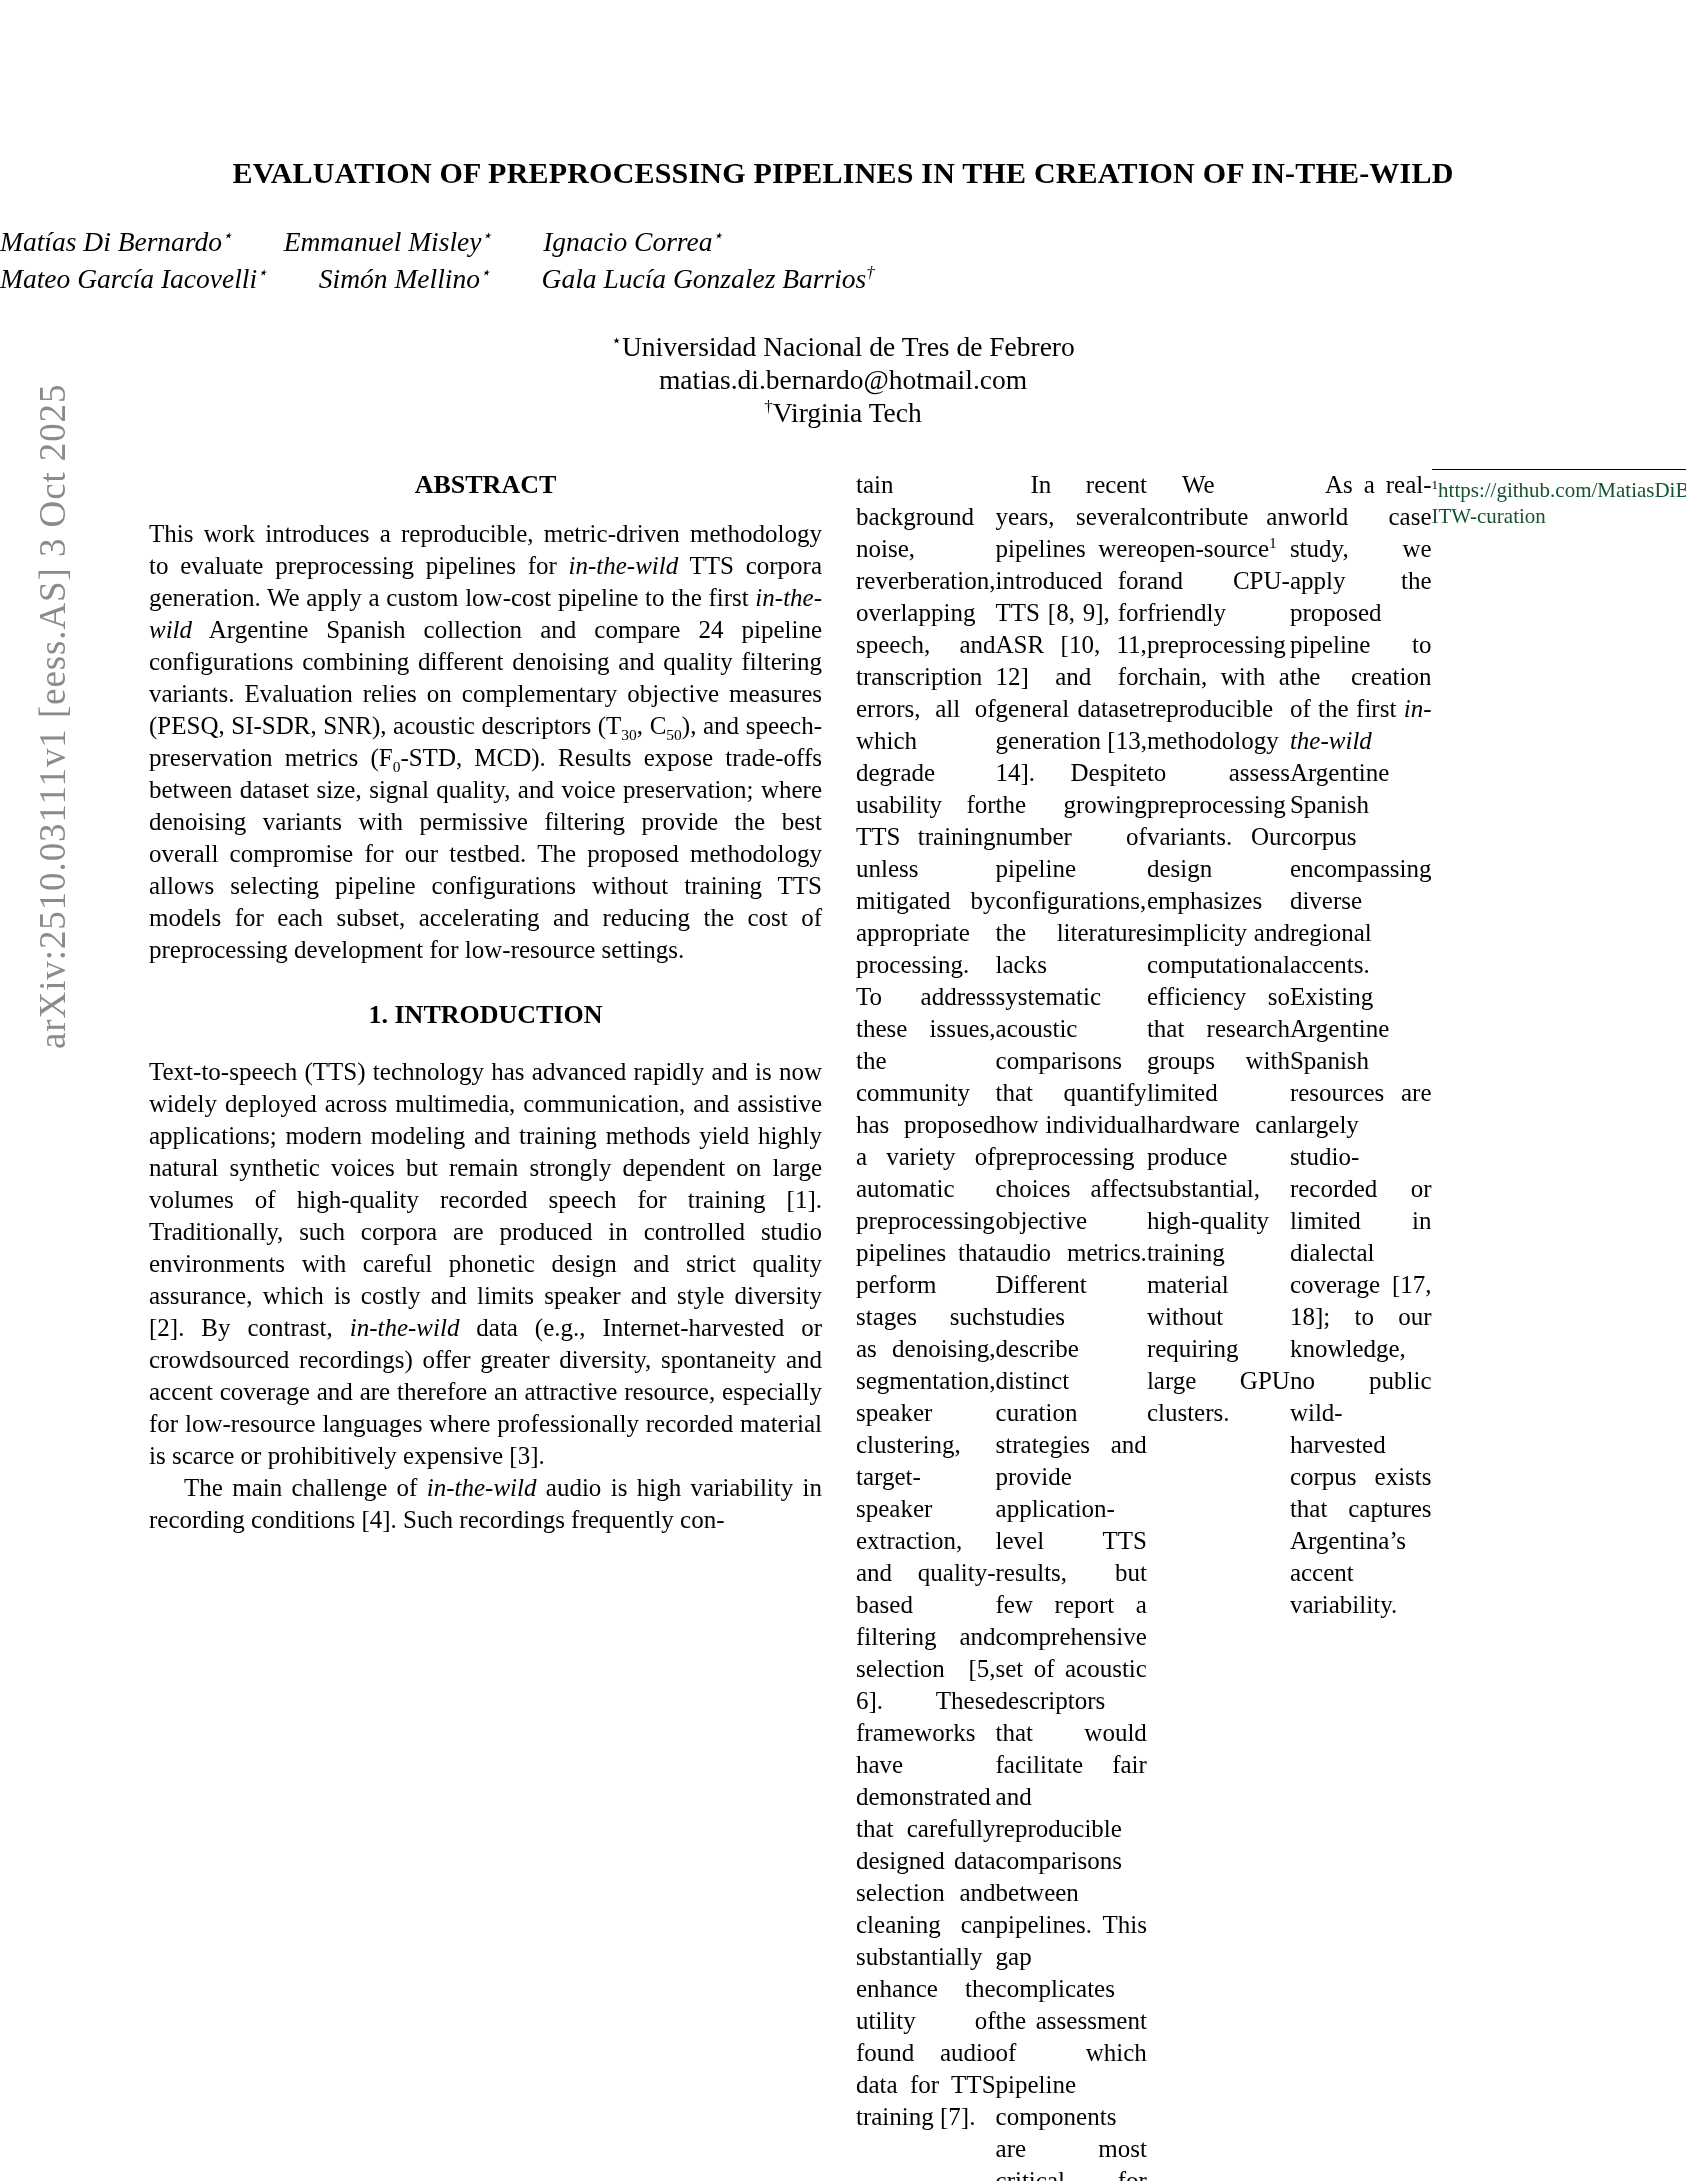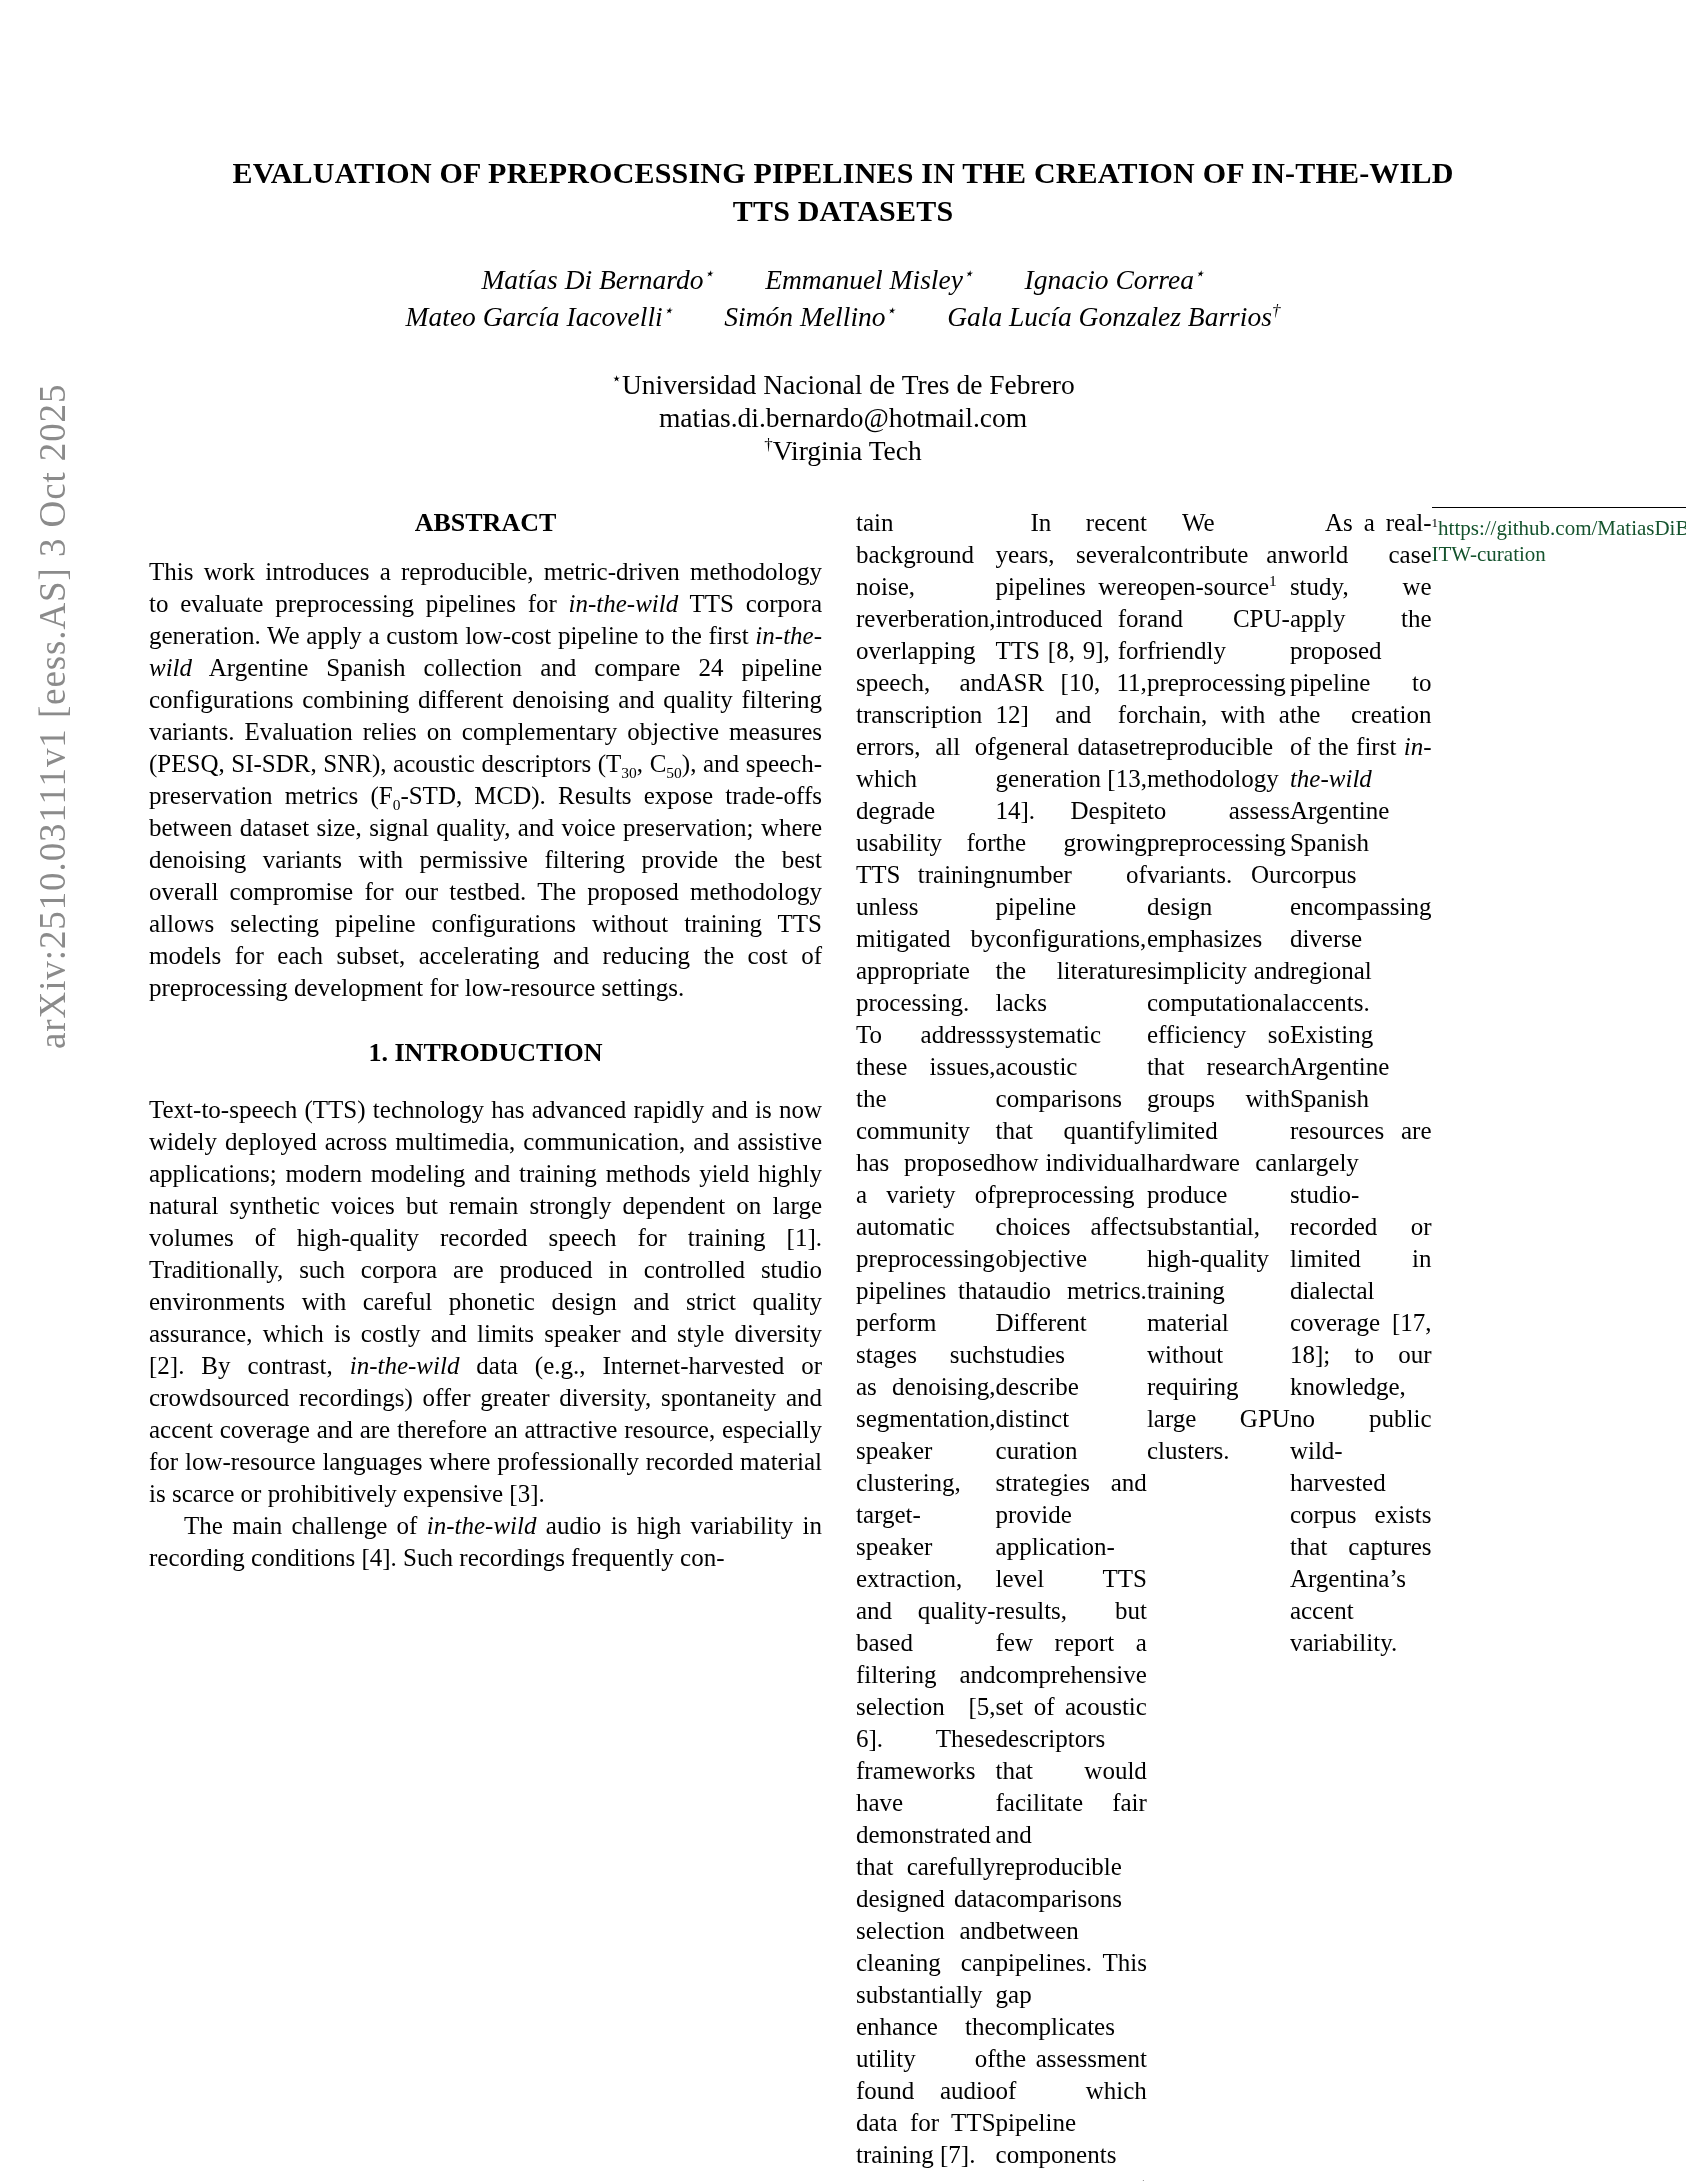--- a/index.html
+++ b/index.html
@@ -27,21 +27,21 @@
     letter-spacing: 0.9px;
     color: #8b8b8b;
   }
 
   
   .paper-header { padding-top: 154px; text-align: center; }
   .title { margin: 0; font-size: 30px; font-weight: bold; line-height: 1.26; letter-spacing: 0.2px; }
   .title-line { display: block; }
 
   .authors { margin-top: 31px; font-style: italic; font-size: 27.5px; line-height: 37px; }
-  .author-row { display: flex; justify-content: center; gap: 51px; }
+  .author-row { display: flex; gap: 51px; }
   .author sup, .affil-line sup, sup { font-size: 62%; line-height: 0; }
   sub { font-size: 62%; line-height: 0; }
 
   .affiliations { margin-top: 33px; font-size: 27.5px; line-height: 33px; }
 
   
   .columns {
     display: flex;
     gap: 34px;
     padding: 0 149px;
@@ -76,21 +76,20 @@
 </head>
 <body>
 
 <div class="page">
 
   <div class="watermark">arXiv:2510.03111v1  [eess.AS]  3 Oct 2025</div>
 
   <header class="paper-header">
     <h1 class="title">
       <span class="title-line">EVALUATION OF PREPROCESSING PIPELINES IN THE CREATION OF IN-THE-WILD</span>
-      <span class="title-line">TTS DATASETS</span>
     </h1>
 
     <div class="authors">
       <div class="author-row">
         <span class="author"><span>Matías Di Bernardo</span><sup>⋆</sup></span>
         <span class="author"><span>Emmanuel Misley</span><sup>⋆</sup></span>
         <span class="author"><span>Ignacio Correa</span><sup>⋆</sup></span>
       </div>
       <div class="author-row">
         <span class="author"><span>Mateo García Iacovelli</span><sup>⋆</sup></span>

